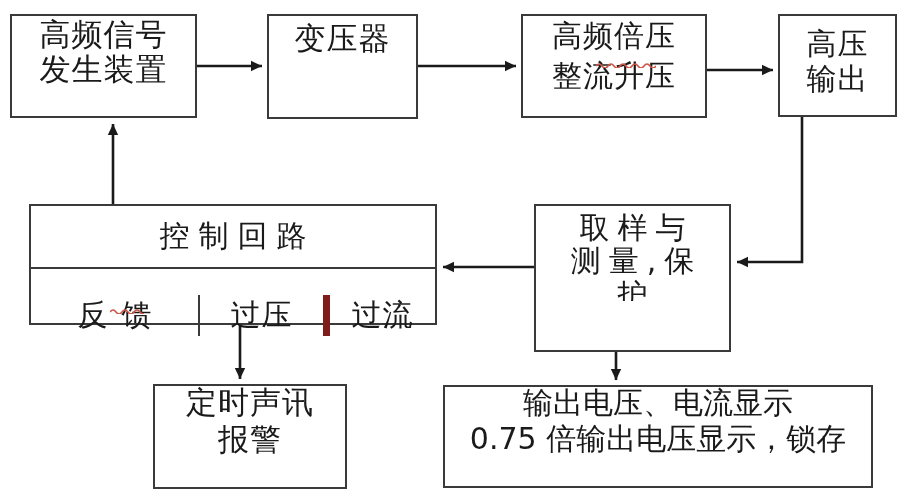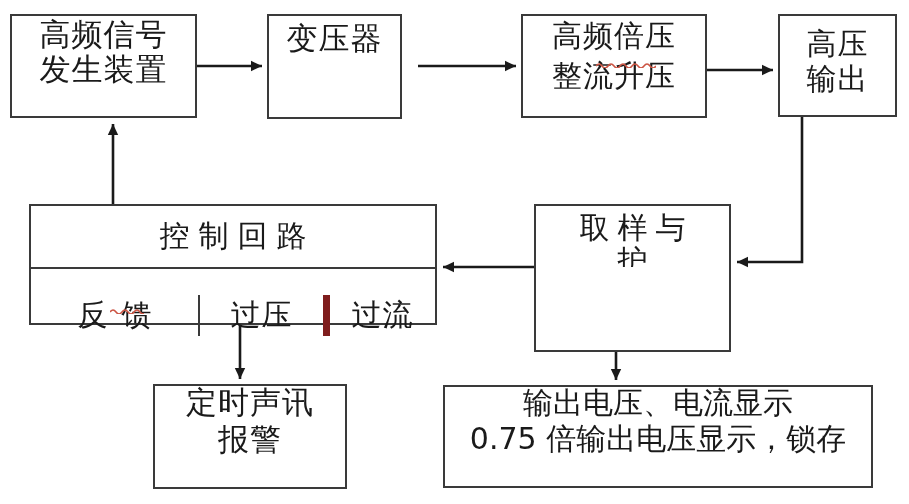--- a/index.html
+++ b/index.html
@@ -151,21 +151,21 @@
 
       <line x1="616" y1="328" x2="616" y2="380" marker-end="url(#arrowD)"></line>
     </g>
   </svg>
 
   <div class="node-box n-hf-sig cjk" style="left:10px; top:14px; width:187px; height:104px;">
     <span class="node-line">高频信号</span>
     <span class="node-line">发生装置</span>
   </div>
 
-  <div class="node-box top-aligned n-transformer cjk" style="left:267px; top:14px; width:135px; height:105px;">
+  <div class="node-box top-aligned n-transformer cjk" style="left:267px; top:14px; width:151px; height:105px;">
     <span class="node-line">变压器</span>
   </div>
 
   <div class="node-box n-hf-mult cjk" style="left:521px; top:14px; width:186px; height:104px;">
     <span class="node-line">高频倍压</span>
     <span class="node-line">整流升压</span>
   </div>
 
   <div class="squiggle" style="left:596px; top:62px; width:60px;">
     <svg viewBox="0 0 60 6" preserveAspectRatio="none">
@@ -188,20 +188,21 @@
   </div>
 
   <div class="squiggle" style="left:110px; top:308px; width:34px;">
     <svg viewBox="0 0 34 6" preserveAspectRatio="none">
       <path d="M0,4 Q3,0 6,4 T12,4 T18,4 T24,4 T30,4 T36,4" fill="none" stroke="#cc5544" stroke-width="1.6"></path>
     </svg>
   </div>
 
   <div class="node-box top-aligned n-sample cjk" style="left:534px; top:204px; width:197px; height:148px;">
     <span class="node-line">取样与</span>
+    <span class="node-line">测量,保</span>
     <span class="node-line clip-line">护</span>
   </div>
 
   <div class="node-box n-alarm cjk" style="left:153px; top:384px; width:194px; height:105px;">
     <span class="node-line">定时声讯</span>
     <span class="node-line">报警</span>
   </div>
 
   <div class="node-box n-display cjk" style="left:443px; top:385px; width:430px; height:103px;">
     <span class="node-line">输出电压、电流显示</span>

